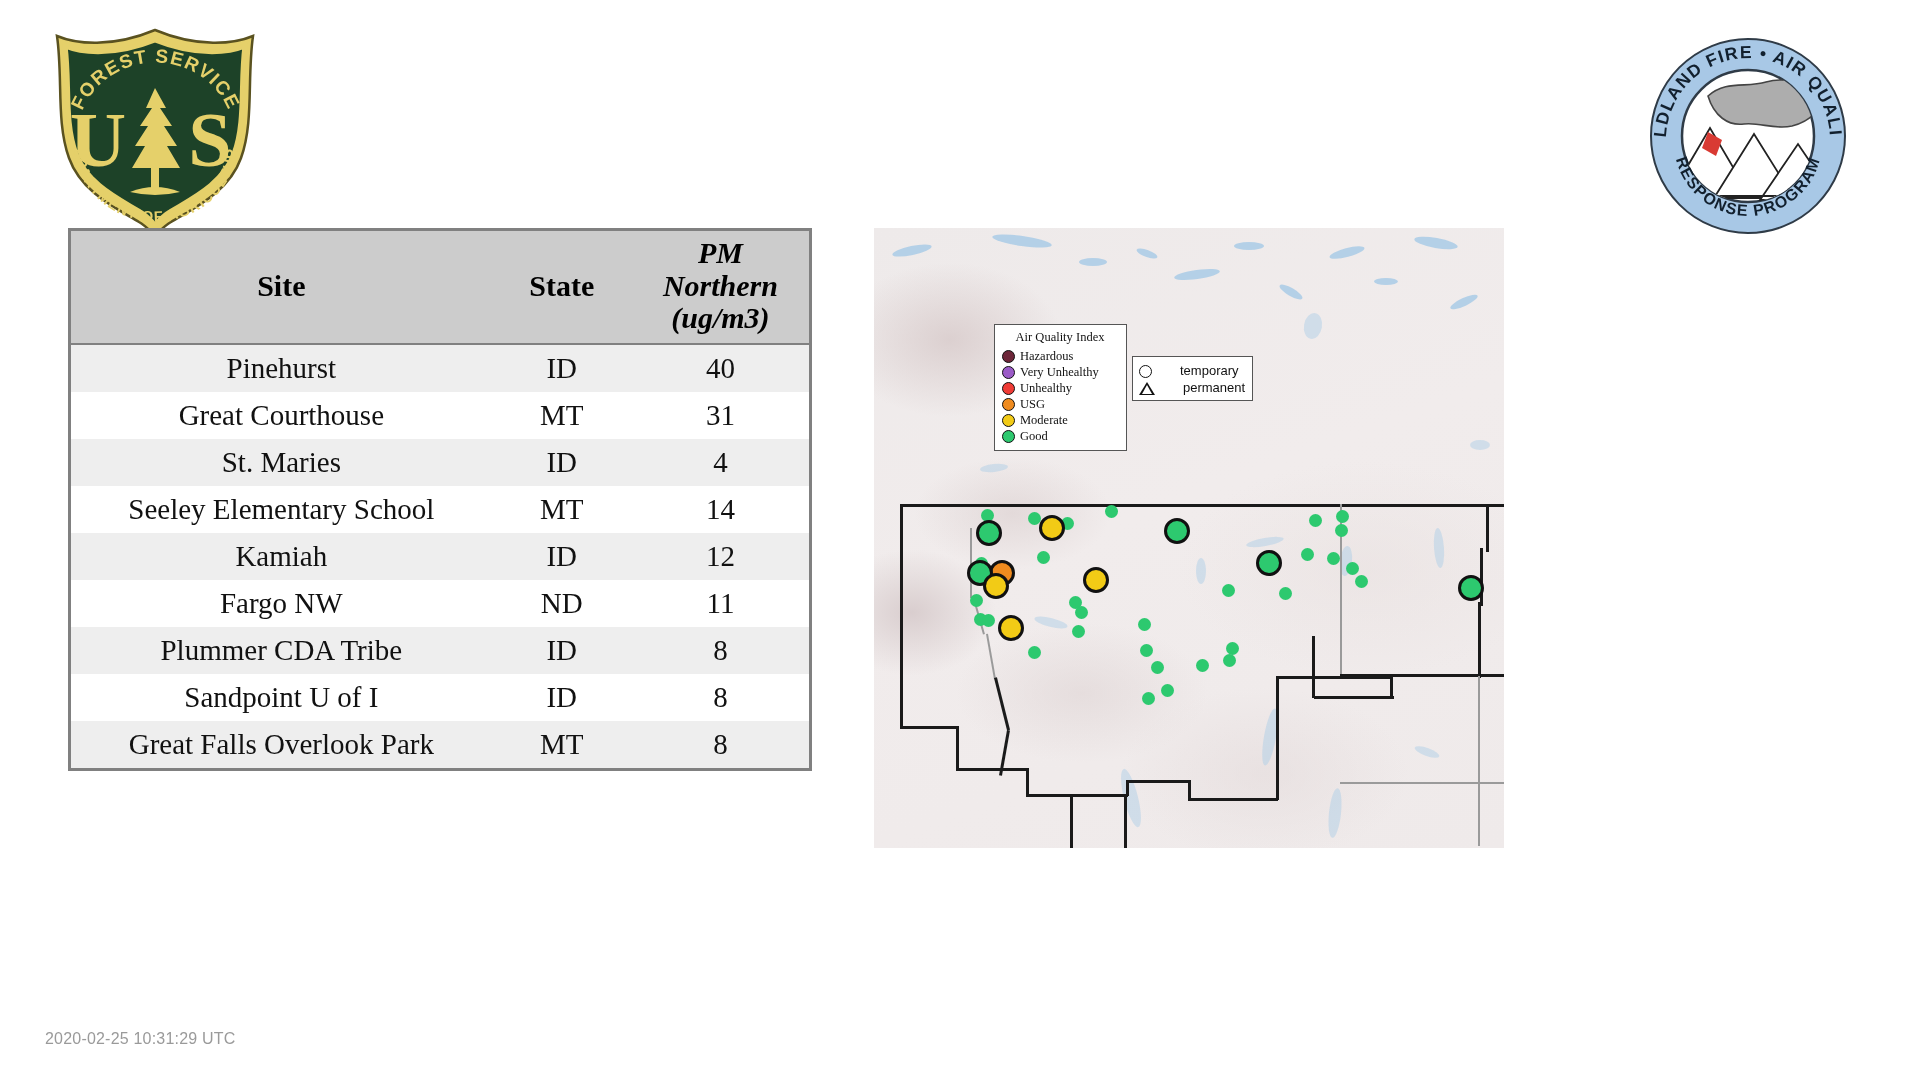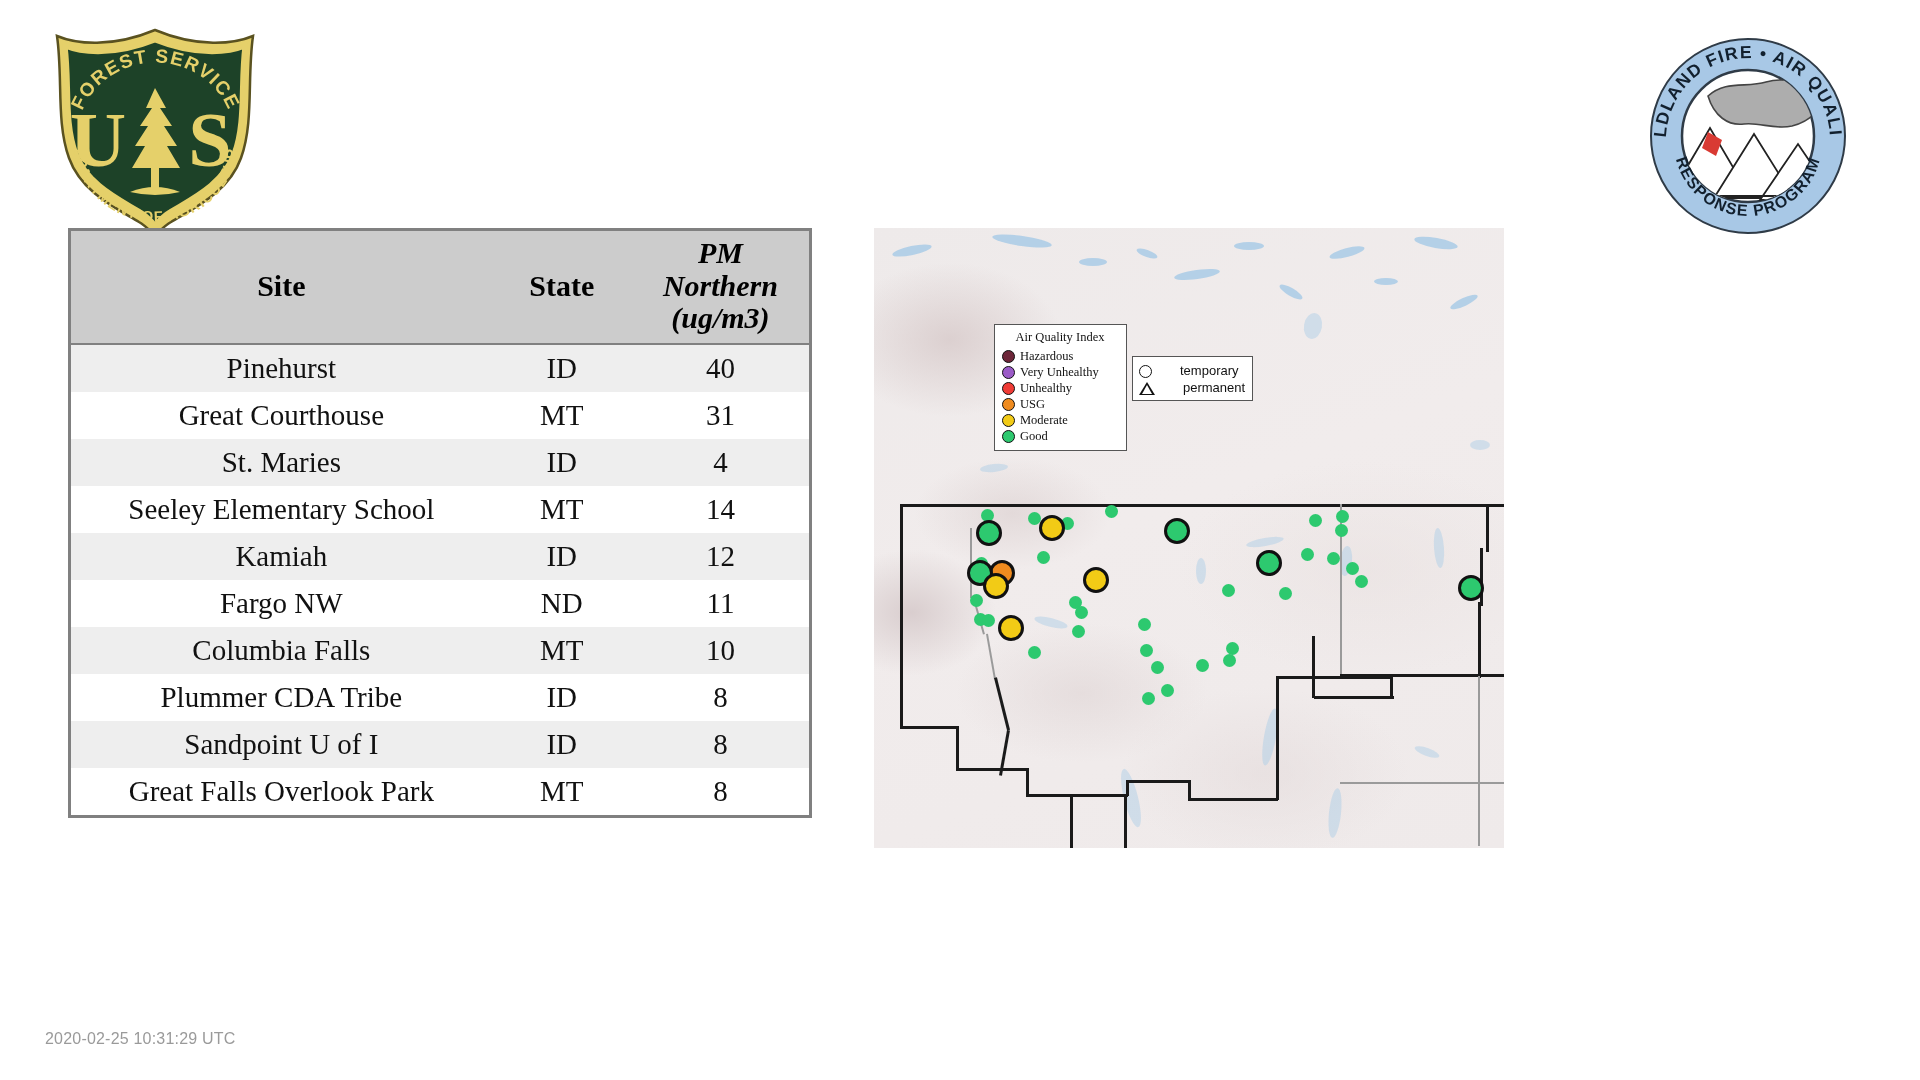--- a/index.html
+++ b/index.html
@@ -243,25 +243,20 @@
         </tr>
         <tr>
           <td>Kamiah</td>
           <td>ID</td>
           <td>12</td>
         </tr>
         <tr>
           <td>Fargo NW</td>
           <td>ND</td>
           <td>11</td>
-        </tr>
-        <tr>
-          <td>Columbia Falls</td>
-          <td>MT</td>
-          <td>10</td>
         </tr>
         <tr>
           <td>Plummer CDA Tribe</td>
           <td>ID</td>
           <td>8</td>
         </tr>
         <tr>
           <td>Sandpoint U of I</td>
           <td>ID</td>
           <td>8</td>

